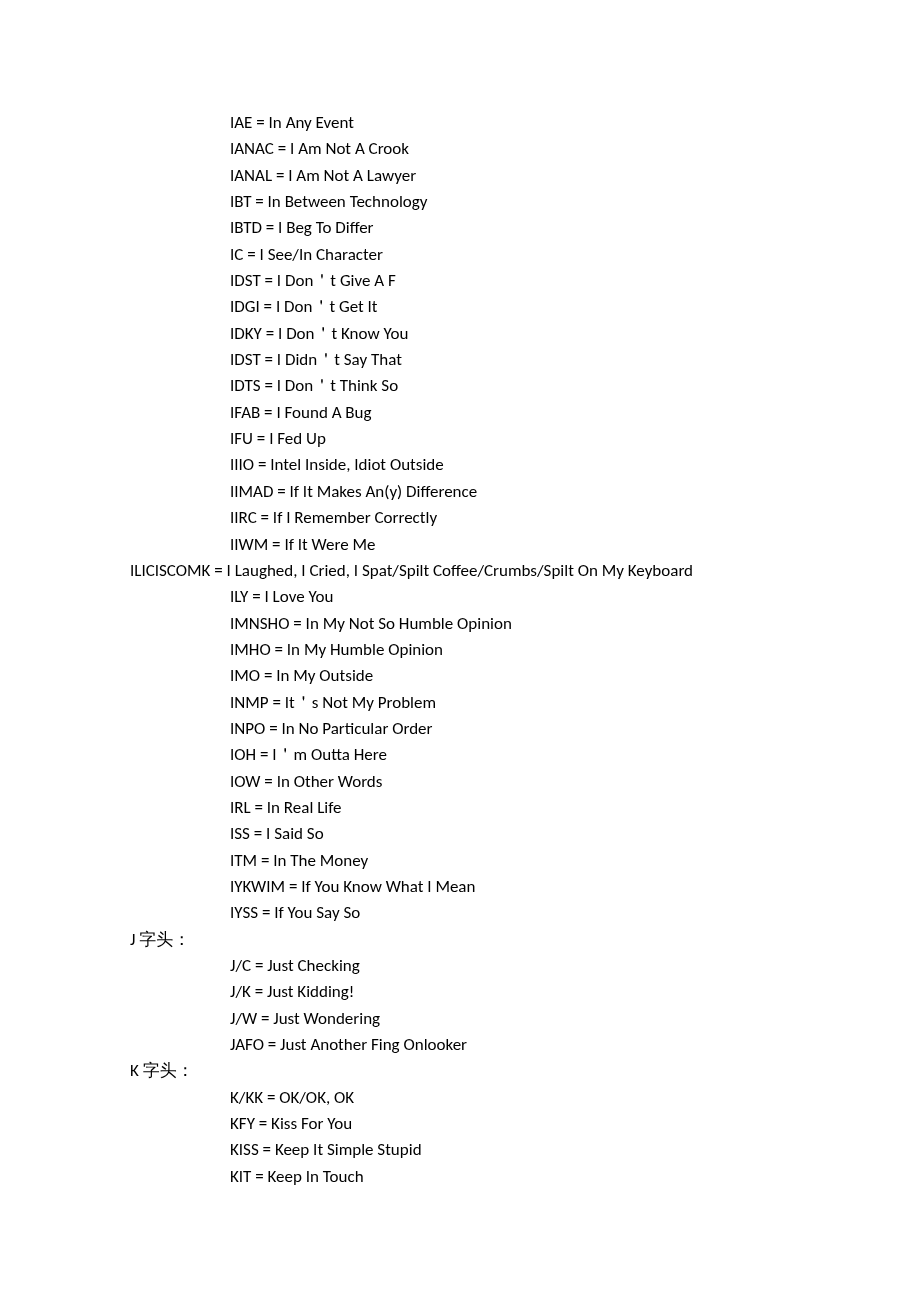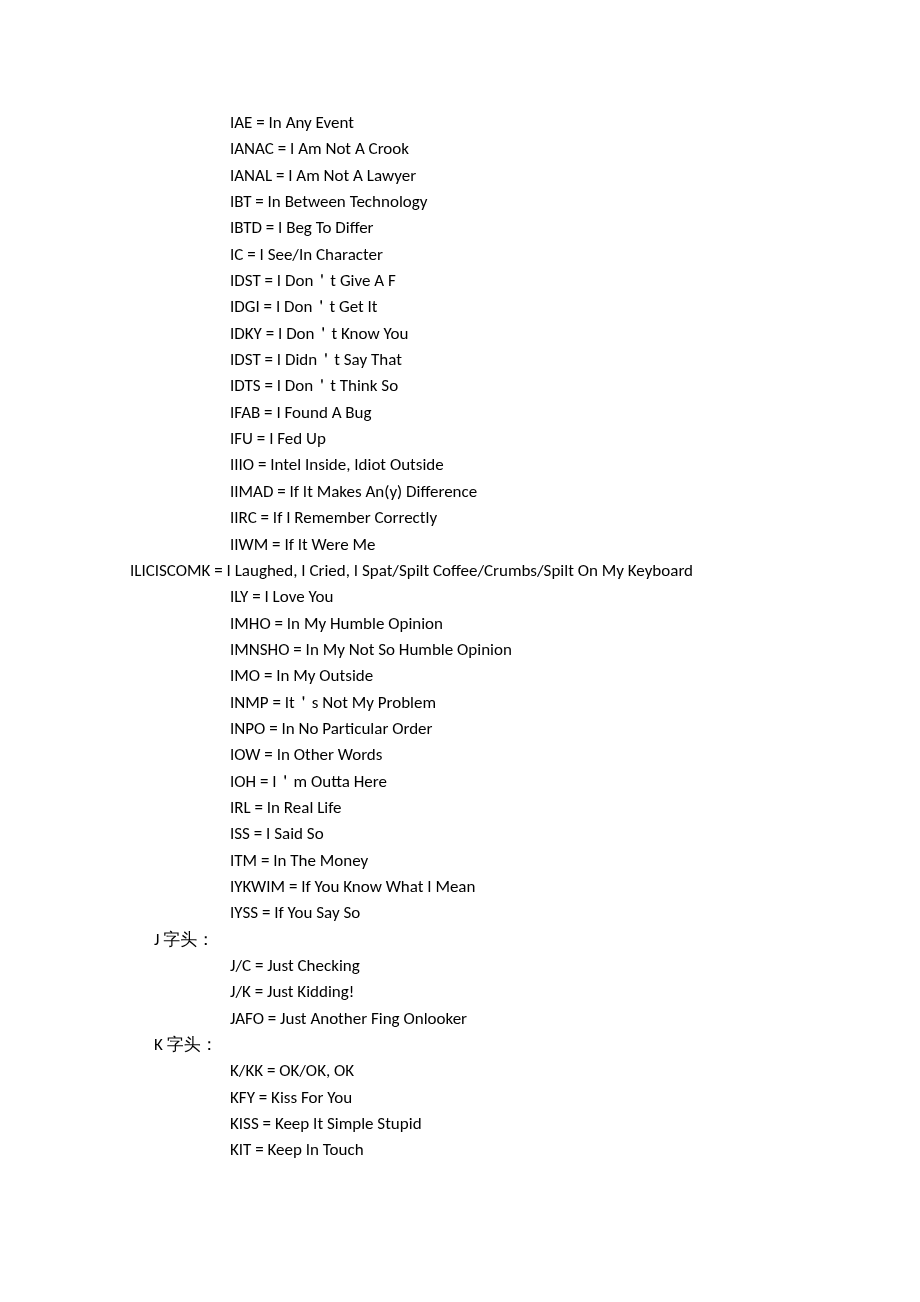--- a/index.html
+++ b/index.html
@@ -17,21 +17,20 @@
   }
   .entry {
     padding-left: 100px;
   }
   .entry-wrap {
     padding-left: 105px;
     text-indent: -105px;
   }
   .heading {
     padding-left: 0;
-    margin-left: 24px;
   }
 </style>
 </head>
 <body>
 
 <div class="page" id="page-root">
     <div class="entry">IAE = In Any Event</div>
     <div class="entry">IANAC = I Am Not A Crook</div>
     <div class="entry">IANAL = I Am Not A Lawyer</div>
     <div class="entry">IBT = In Between Technology</div>
@@ -43,34 +42,35 @@
     <div class="entry">IDST = I Didn＇t Say That</div>
     <div class="entry">IDTS = I Don＇t Think So</div>
     <div class="entry">IFAB = I Found A Bug</div>
     <div class="entry">IFU = I Fed Up</div>
     <div class="entry">IIIO = Intel Inside, Idiot Outside</div>
     <div class="entry">IIMAD = If It Makes An(y) Difference</div>
     <div class="entry">IIRC = If I Remember Correctly</div>
     <div class="entry">IIWM = If It Were Me</div>
     <div class="entry-wrap"> ILICISCOMK = I Laughed, I Cried, I Spat/Spilt Coffee/Crumbs/Spilt On My Keyboard</div>
     <div class="entry">ILY = I Love You</div>
+    <div class="entry">IMNSHO = In My Not So Humble Opinion</div>
     <div class="entry">IMHO = In My Humble Opinion</div>
-    <div class="entry">IMNSHO = In My Not So Humble Opinion</div>
     <div class="entry">IMO = In My Outside</div>
     <div class="entry">INMP = It＇s Not My Problem</div>
     <div class="entry">INPO = In No Particular Order</div>
+    <div class="entry">IOH = I＇m Outta Here</div>
     <div class="entry">IOW = In Other Words</div>
-    <div class="entry">IOH = I＇m Outta Here</div>
     <div class="entry">IRL = In Real Life</div>
     <div class="entry">ISS = I Said So</div>
     <div class="entry">ITM = In The Money</div>
     <div class="entry">IYKWIM = If You Know What I Mean</div>
     <div class="entry">IYSS = If You Say So</div>
     <div class="heading">J 字头：</div>
     <div class="entry">J/C = Just Checking</div>
     <div class="entry">J/K = Just Kidding!</div>
+    <div class="entry">J/W = Just Wondering</div>
     <div class="entry">JAFO = Just Another Fing Onlooker</div>
     <div class="heading">K 字头：</div>
     <div class="entry">K/KK = OK/OK, OK</div>
     <div class="entry">KFY = Kiss For You</div>
     <div class="entry">KISS = Keep It Simple Stupid</div>
     <div class="entry">KIT = Keep In Touch</div>
   </div>
 
 </body></html>

